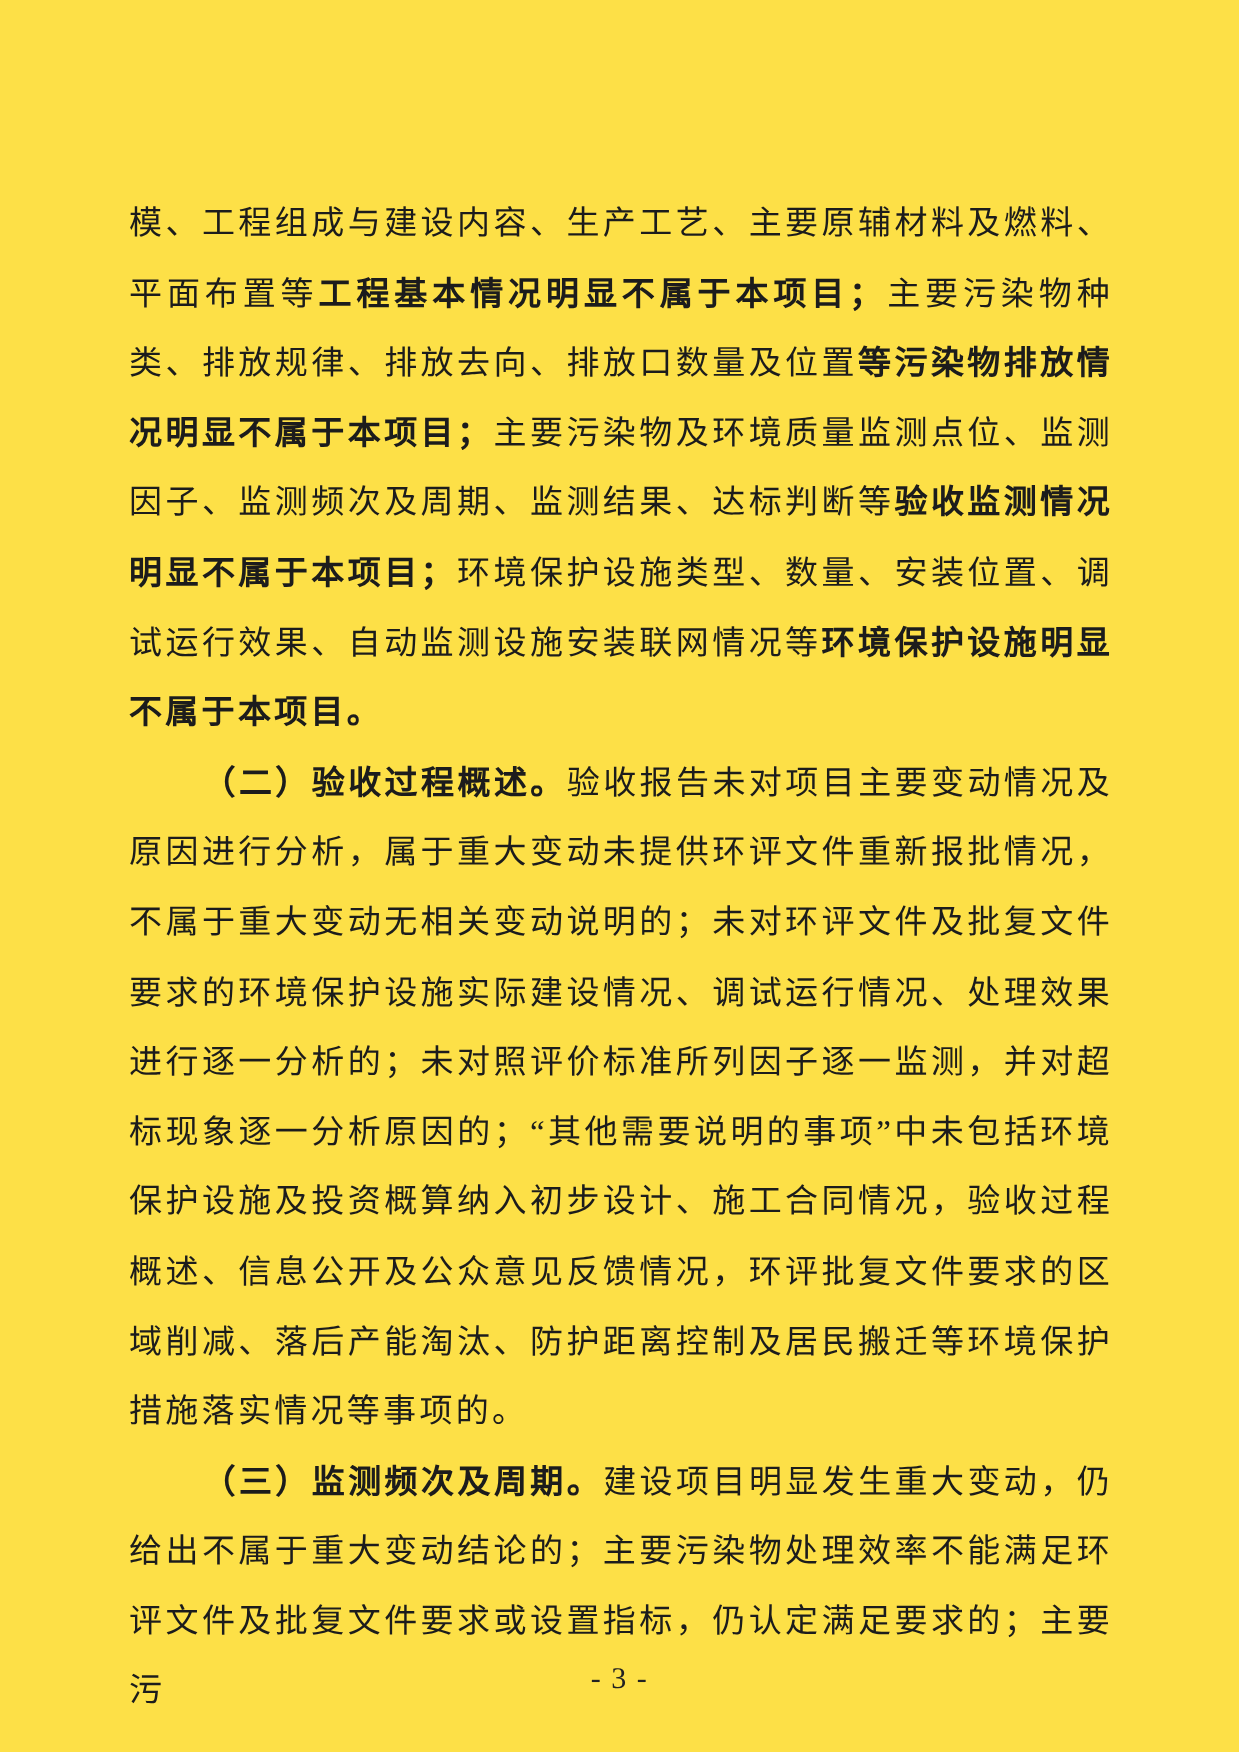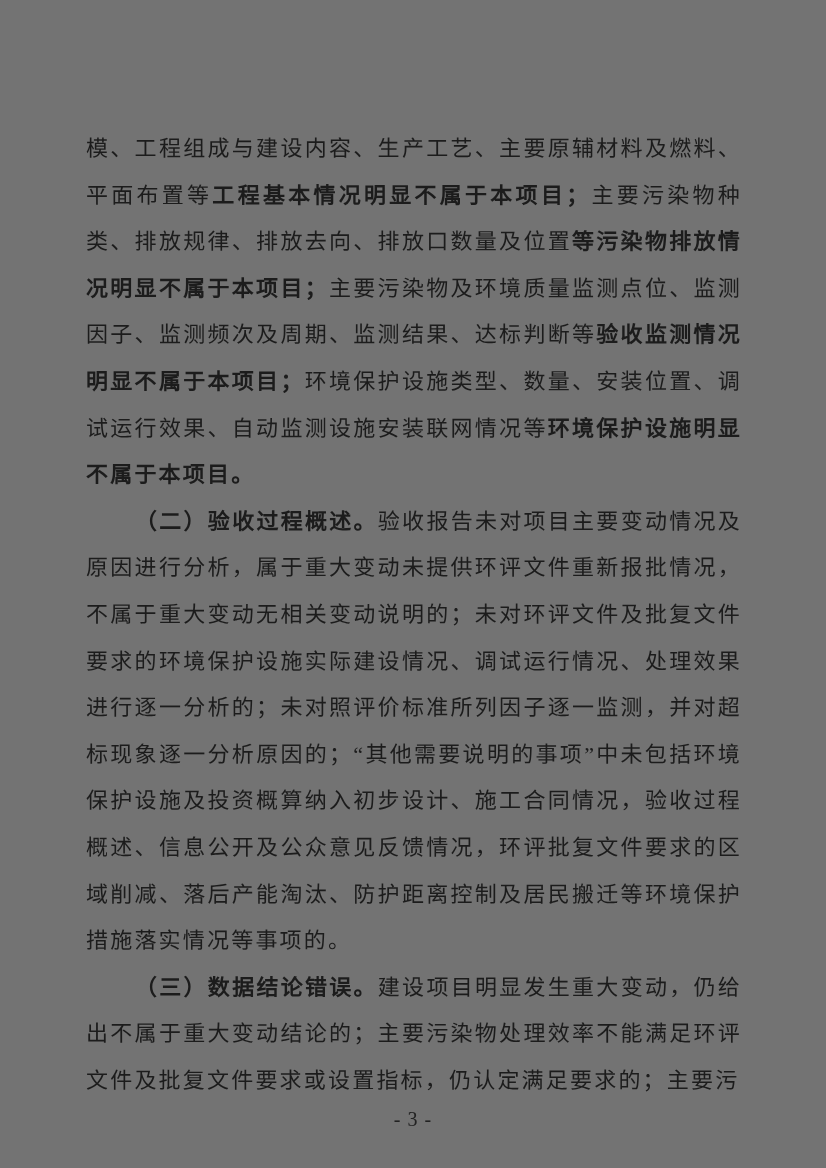--- a/index.html
+++ b/index.html
@@ -5,21 +5,21 @@
   html, body {
     margin: 0;
     padding: 0;
     background: #ffffff;
   }
   .page {
     position: relative;
     width: 826px;
     height: 1168px;
     margin: 0 auto;
-    background: #737373;
+    background: #fde047;
     overflow: hidden;
     font-family: "Liberation Serif", "DejaVu Serif", serif;
     color: #1c1c1c;
   }
   .doc-body {
     position: absolute;
     top: 126px;
     left: 86px;
     width: 656px;
   }
@@ -51,16 +51,16 @@
     color: #222222;
   }
 </style>
 </head>
 <body>
 
 <div class="page">
   <div class="doc-body" id="doc-body">
       <p class="para"><span class="run">模、工程组成与建设内容、生产工艺、主要原辅材料及燃料、平面布置等</span><span class="run bold">工程基本情况明显不属于本项目；</span><span class="run">主要污染物种类、排放规律、排放去向、排放口数量及位置</span><span class="run bold">等污染物排放情况明显不属于本项目；</span><span class="run">主要污染物及环境质量监测点位、监测因子、监测频次及周期、监测结果、达标判断等</span><span class="run bold">验收监测情况明显不属于本项目；</span><span class="run">环境保护设施类型、数量、安装位置、调试运行效果、自动监测设施安装联网情况等</span><span class="run bold">环境保护设施明显不属于本项目。</span></p>
       <p class="para indent"><span class="run bold">（二）验收过程概述。</span><span class="run">验收报告未对项目主要变动情况及原因进行分析，属于重大变动未提供环评文件重新报批情况，不属于重大变动无相关变动说明的；未对环评文件及批复文件要求的环境保护设施实际建设情况、调试运行情况、处理效果进行逐一分析的；未对照评价标准所列因子逐一监测，并对超标现象逐一分析原因的；“其他需要说明的事项”中未包括环境保护设施及投资概算纳入初步设计、施工合同情况，验收过程概述、信息公开及公众意见反馈情况，环评批复文件要求的区域削减、落后产能淘汰、防护距离控制及居民搬迁等环境保护措施落实情况等事项的。</span></p>
-      <p class="para indent"><span class="run bold">（三）数据结论错误。</span><span class="run">建设项目明显发生重大变动，仍给出不属于重大变动结论的；主要污染物处理效率不能满足环评文件及批复文件要求或设置指标，仍认定满足要求的；主要污</span></p>
+      <p class="para indent"><span class="run bold">（三）监测频次及周期。</span><span class="run">建设项目明显发生重大变动，仍给出不属于重大变动结论的；主要污染物处理效率不能满足环评文件及批复文件要求或设置指标，仍认定满足要求的；主要污</span></p>
     </div>
   <div class="page-footer">- 3 -</div>
 </div>
 
 </body></html>

